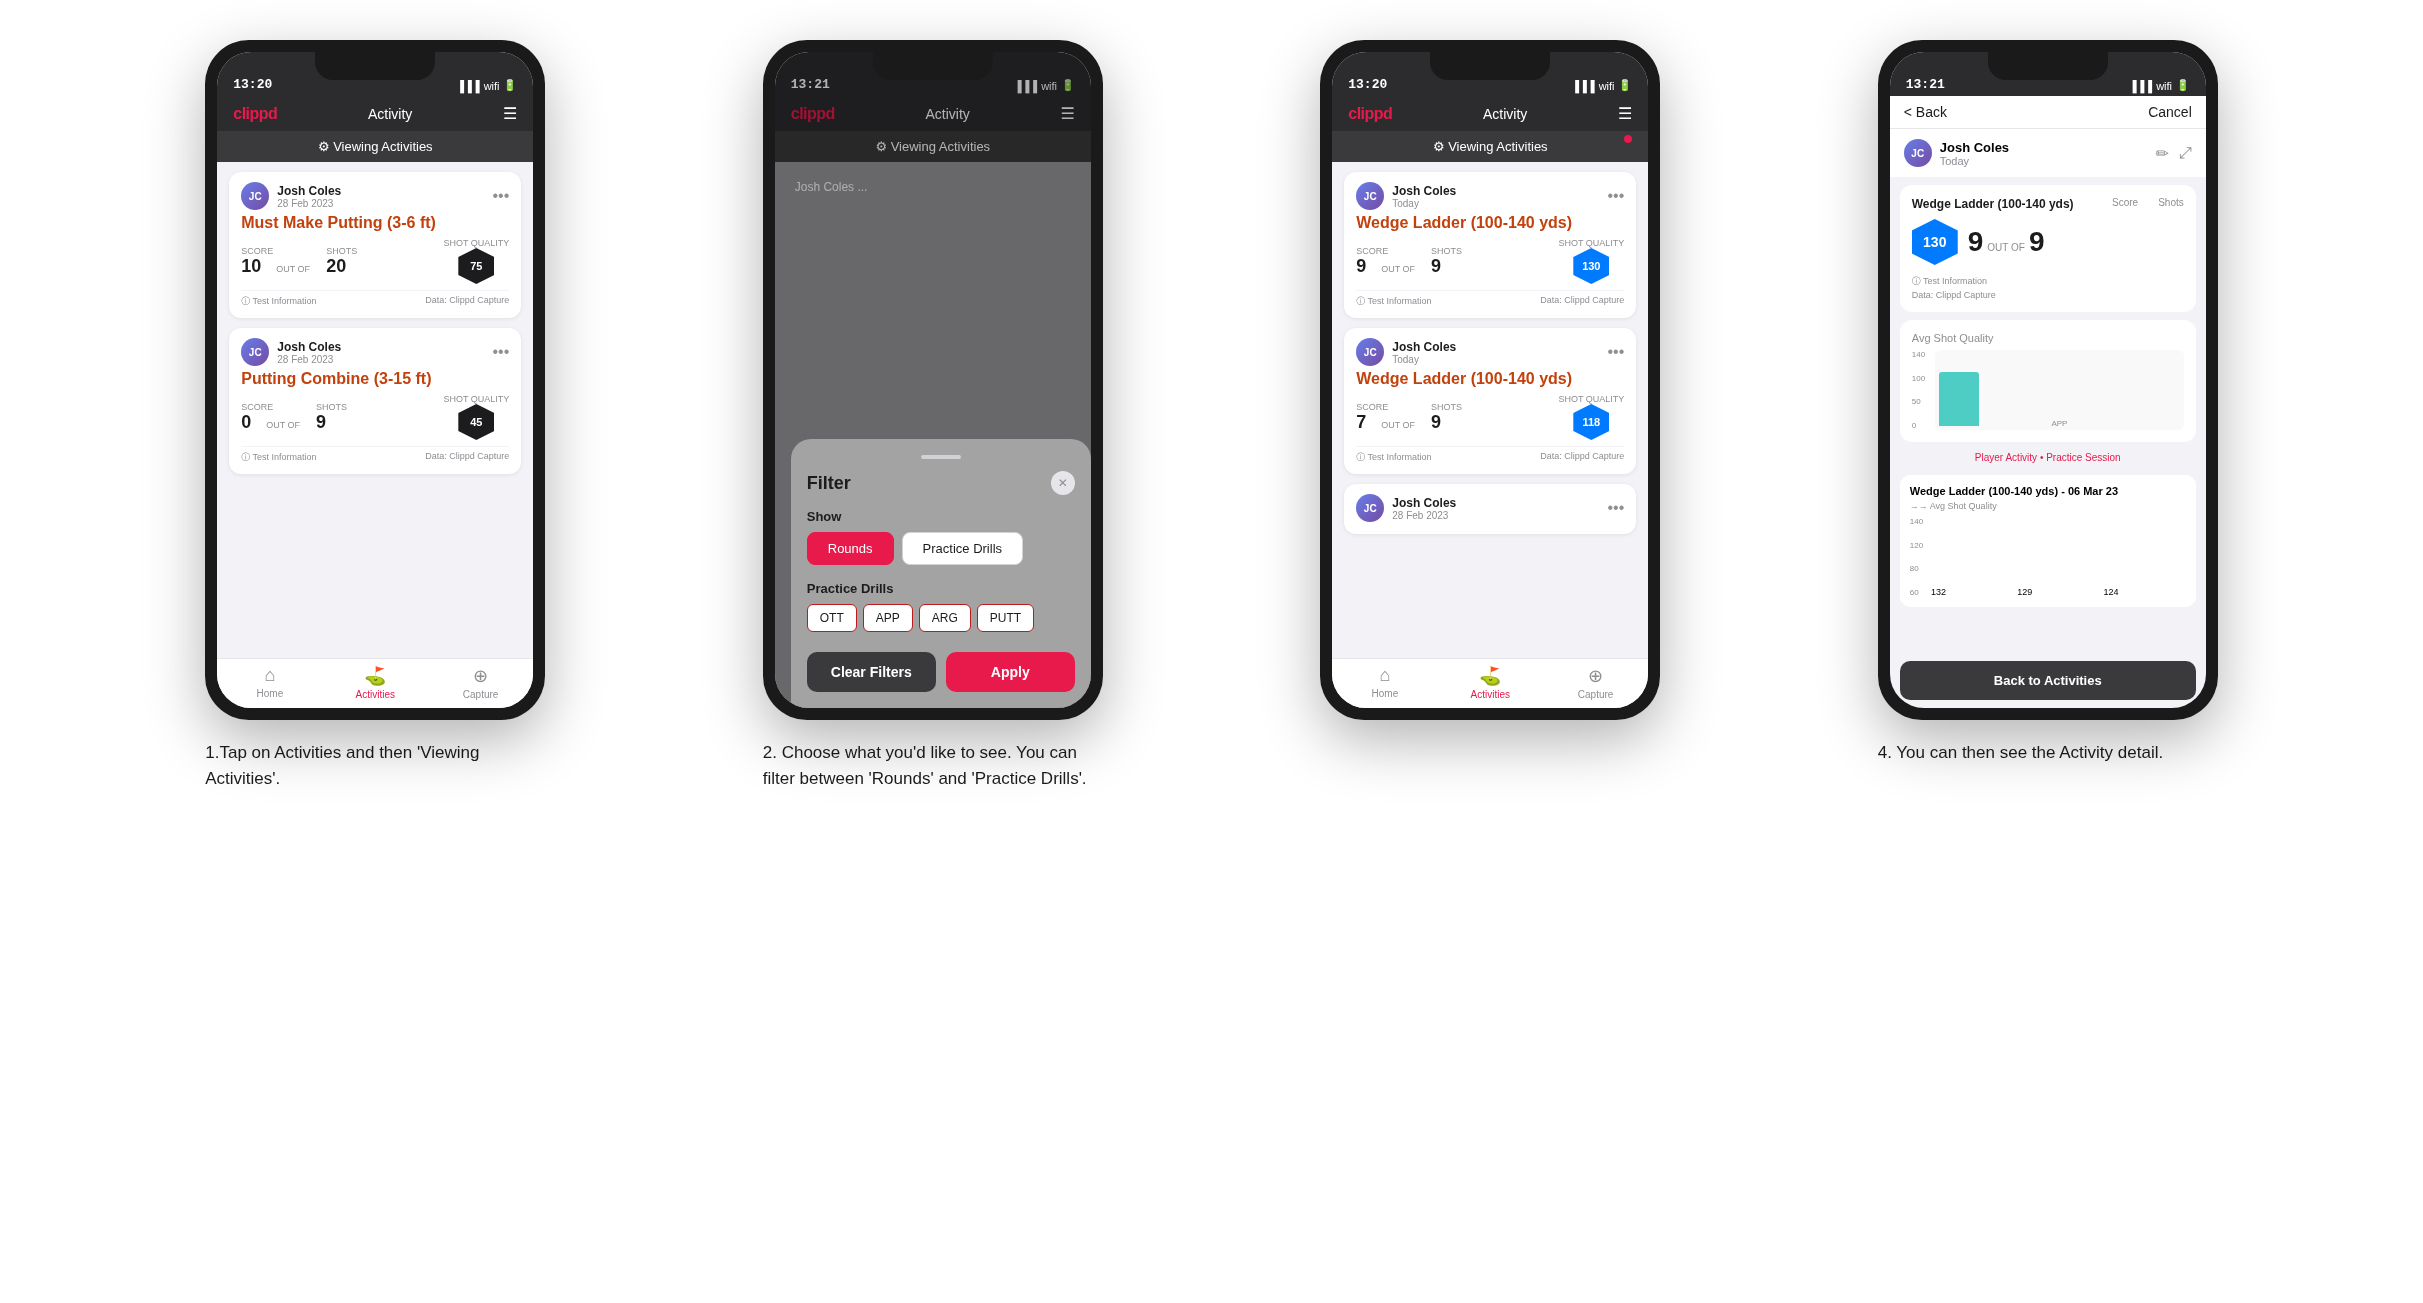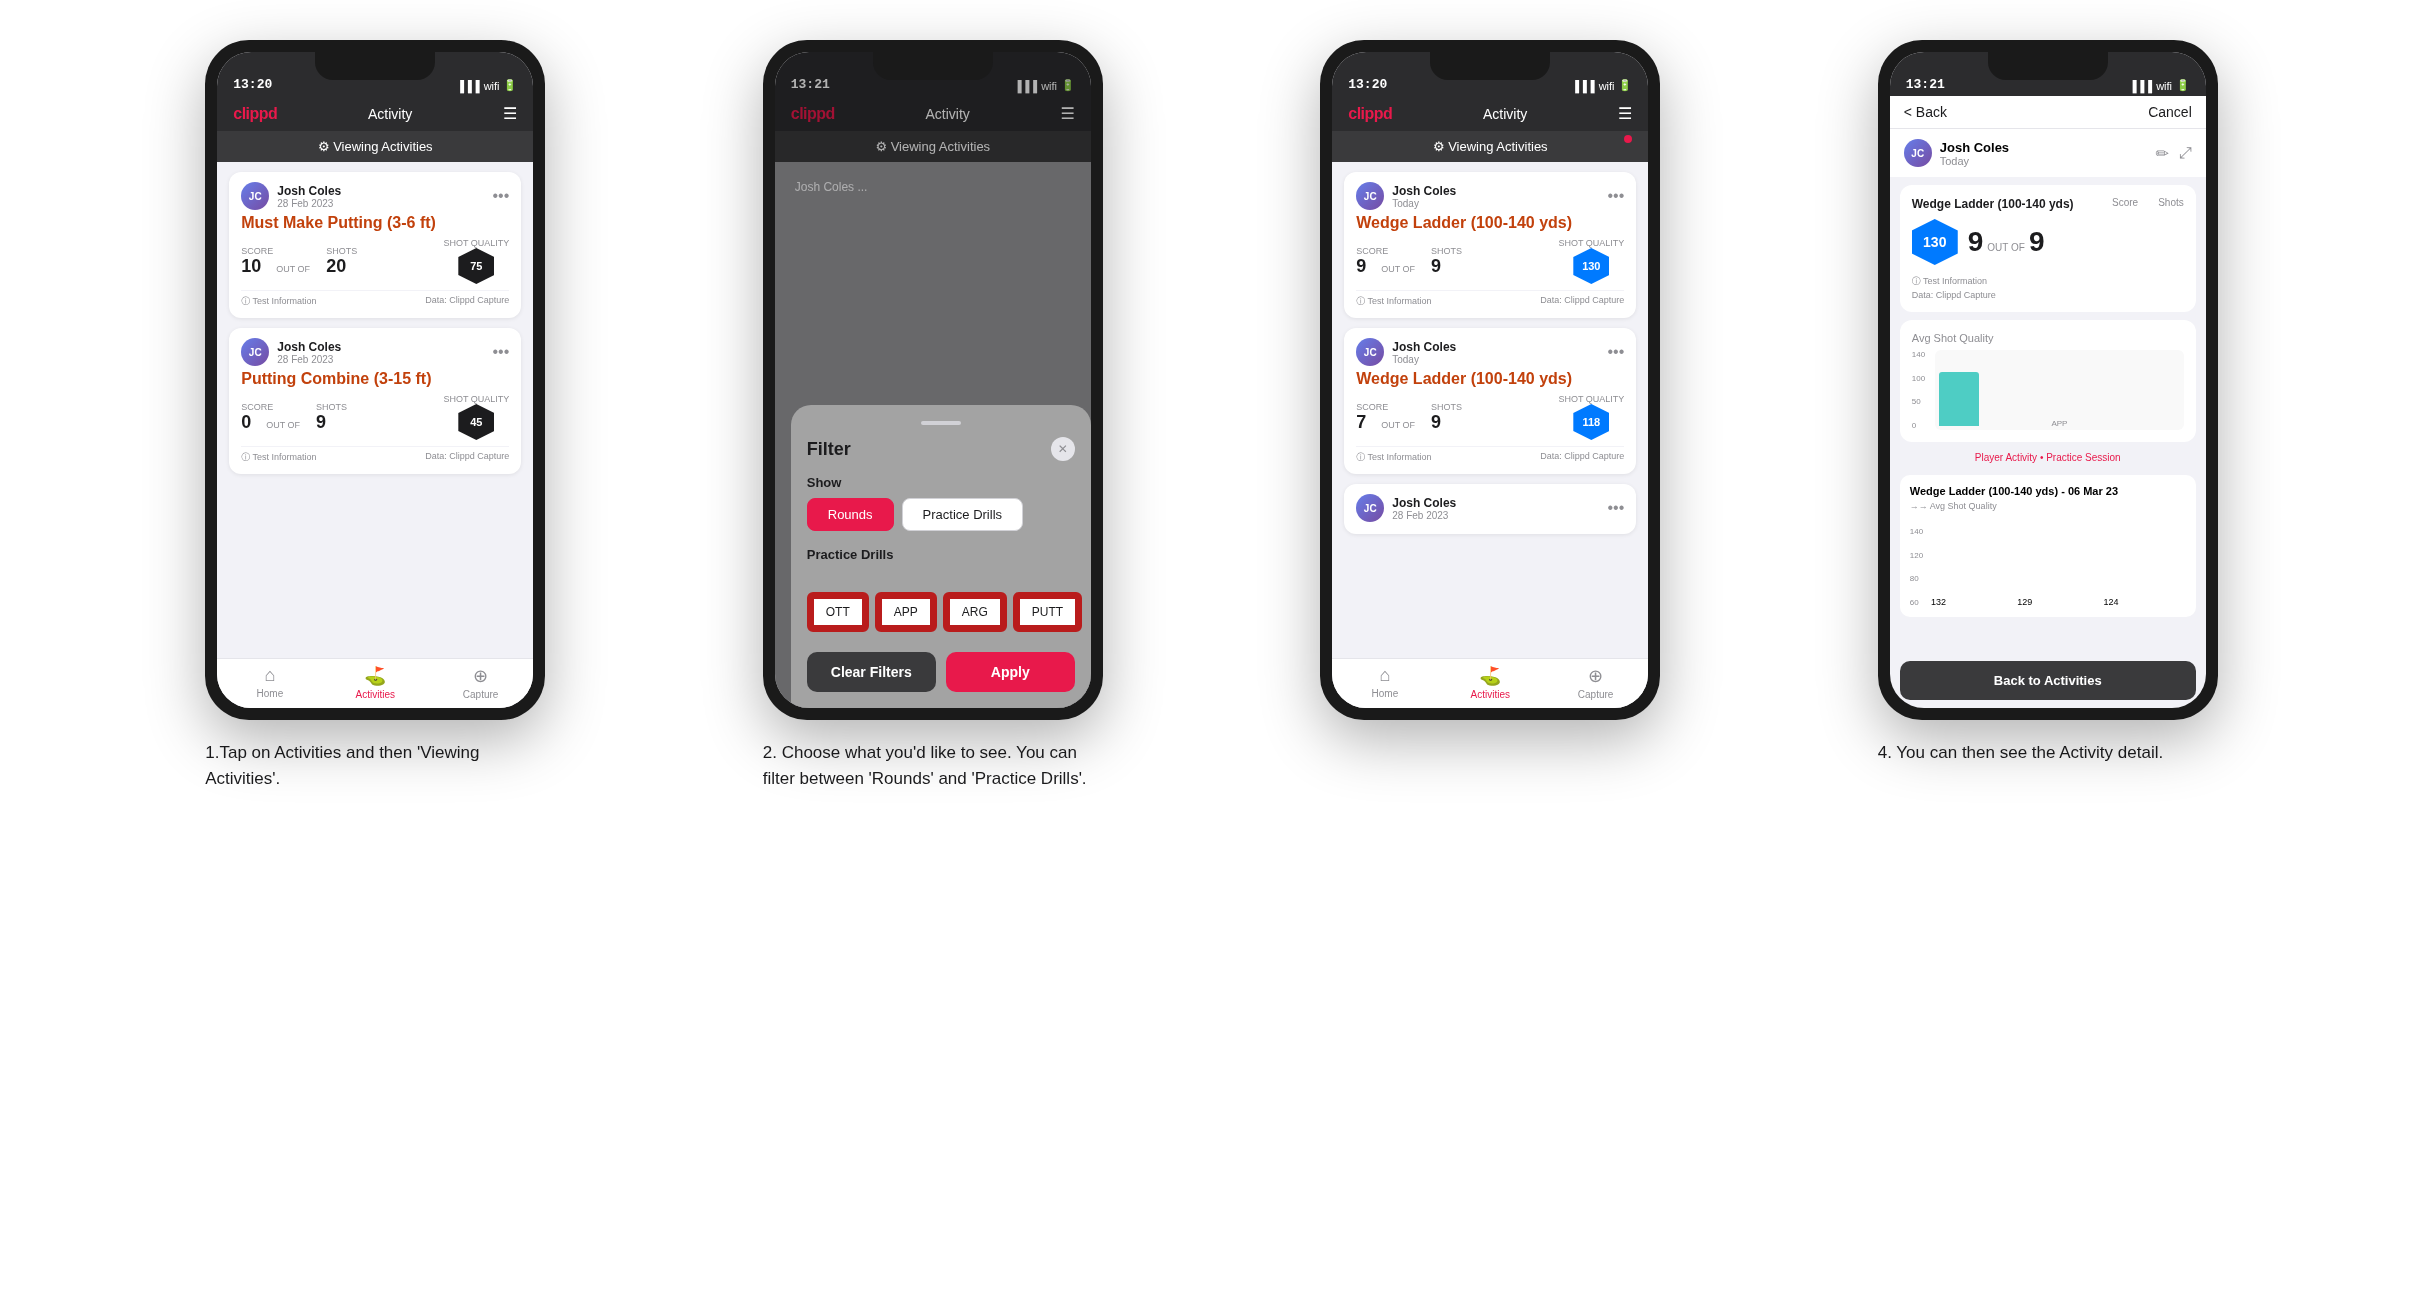--- a/index.html
+++ b/index.html
@@ -366,24 +366,23 @@
     .small-pills {
       display: flex;
       gap: 6px;
       margin-bottom: 20px;
     }
     .small-pill {
       padding: 6px 12px;
       border-radius: 6px;
       font-size: 12px;
       font-weight: 500;
-      border: 7px solid #b91c1c;
+      border: 1px solid #b91c1c;
       color: #1c1c1e;
       background: white;
-      margin-top: 22px;
     }
     .filter-actions {
       display: flex;
       gap: 10px;
     }
     .btn-clear {
       flex: 1;
       padding: 12px;
       background: #3a3a3c;
       color: white;
@@ -924,21 +923,21 @@
             </div>
           </div>
 
           <div style="padding: 6px 10px;">
             <div class="practice-session-tag">
               <span>Player Activity • Practice Session</span>
             </div>
 
             <div style="background:white; border-radius:10px; padding:10px;">
               <div style="font-size:11px; font-weight:600; margin-bottom:4px;">Wedge Ladder (100-140 yds) - 06 Mar 23</div>
-              <div style="font-size:9px; color:#8e8e93; margin-bottom:16px;">→→ Avg Shot Quality</div>
+              <div style="font-size:9px; color:#8e8e93; margin-bottom:6px;">→→ Avg Shot Quality</div>
               <div style="display:flex; align-items:flex-end; height:80px; gap:4px; position:relative;">
                 <div class="y-axis" style="height:80px;">
                   <span>140</span>
                   <span>120</span>
                   <span>80</span>
                   <span>60</span>
                 </div>
                 <div style="display:flex;gap:4px;align-items:flex-end;flex:1;height:80px;">
                   <div class="bar-col">
                     <span style="font-size:9px;">132</span>

